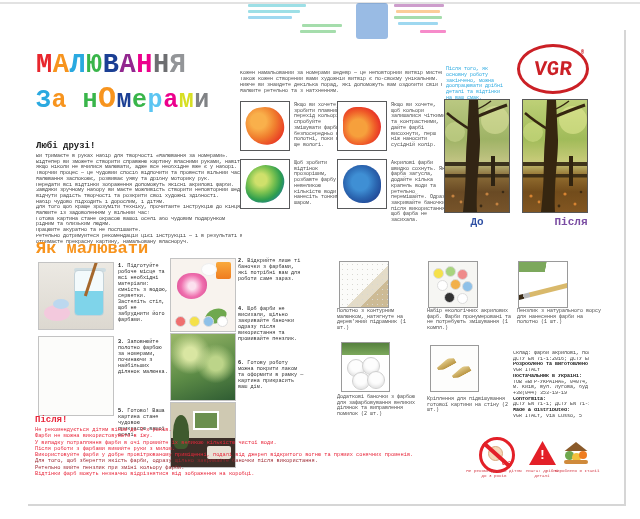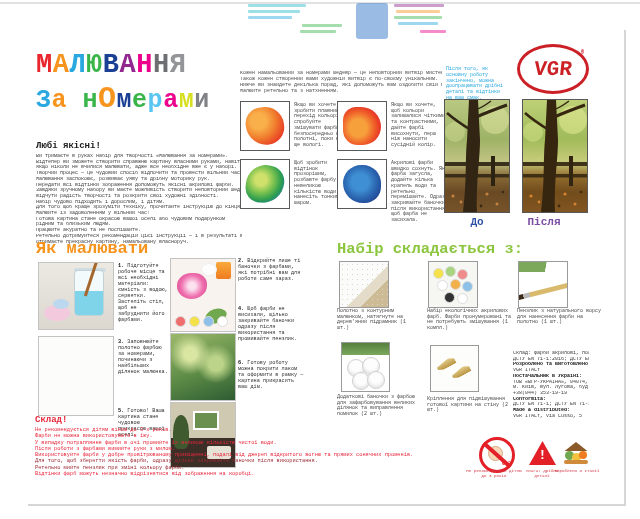--- a/index.html
+++ b/index.html
@@ -57,21 +57,21 @@
   
   .vgr{left:517px;top:44px;width:66px;height:44px;border:3px solid #cb2026;border-radius:50%;
        display:flex;align-items:center;justify-content:center;background:#fff;}
   .vgr-txt{font-size:21px;font-weight:900;color:#cb2026;transform:skewX(-6deg);line-height:1;}
   .vgr-reg{position:absolute;right:2px;top:3px;font-size:5px;color:#cb2026;font-weight:bold;}
   .ba-note{left:446px;top:67px;width:60px;font-size:5px;line-height:5.8px;color:#2aa9e0;}
   .forest{width:64px;height:112px;border:1.5px solid #555;overflow:hidden;background:#9db45f;}
   .fb{left:444px;top:99px;filter:saturate(.92);}
   .fa{left:522px;top:99px;filter:saturate(1.12) brightness(1.03);}
   .lbl-before{left:444px;top:216px;width:66px;text-align:center;font-size:11px;font-weight:800;color:#2e4fa3;}
-  .lbl-after{left:511px;top:216px;width:66px;text-align:center;font-size:11px;font-weight:800;color:#7b4ea3;}
+  .lbl-after{left:538px;top:216px;width:66px;text-align:center;font-size:11px;font-weight:800;color:#7b4ea3;}
 
   
   .how-head{left:36px;top:239px;font-size:17px;font-weight:800;color:#f7941e;}
   .photo{border:1px solid #c3c3c3;overflow:hidden;background:#eee;}
   .jar-photo{left:38px;top:262px;width:74px;height:66px;background:linear-gradient(#ece9e3,#dcd8d0);}
   .jar{position:absolute;right:9px;top:7px;width:28px;height:44px;border-radius:4px;
        background:linear-gradient(#f3fafc 0 46%,#7fd4ea 46%);border:1px solid #c4d2d8;}
   .jar-rim{position:absolute;right:7px;top:5px;width:32px;height:4px;background:#cfdde2;border-radius:2px;}
   .brush-stick{position:absolute;right:20px;top:-6px;width:3px;height:40px;background:#a5672c;transform:rotate(18deg);}
   .pal1{position:absolute;left:5px;bottom:8px;width:26px;height:16px;border-radius:50%;background:#f3c9dd;}
@@ -164,21 +164,21 @@
     <div class="frag f6"></div>
       <div class="frag f7"></div>
       <div class="frag f8"></div>
     <div class="frag f9"></div>
       <div class="frag f10"></div>
   </div>
 
   <div class="abs title1"><span style="color: rgb(232, 38, 45);">М</span><span style="color: rgb(247, 148, 30);">А</span><span style="color: rgb(42, 169, 224);">Л</span><span style="color: rgb(57, 181, 74);">Ю</span><span style="color: rgb(27, 63, 148);">В</span><span style="color: rgb(146, 39, 143);">А</span><span style="color: rgb(236, 0, 140);">Н</span><span style="color: rgb(109, 110, 113);">Н</span><span style="color: rgb(147, 149, 152);">Я</span></div>
   <div class="abs title2"><span style="color: rgb(42, 169, 224);">З</span><span style="color: rgb(247, 148, 30);">а</span><span style="color: rgb(0, 0, 0);">&nbsp;</span><span style="color: rgb(57, 181, 74);">н</span><span class="big-letter" style="color: rgb(247, 148, 30);">О</span><span style="color: rgb(27, 63, 148);">м</span><span style="color: rgb(57, 181, 74);">е</span><span style="color: rgb(91, 197, 242);">р</span><span style="color: rgb(236, 0, 140);">а</span><span style="color: rgb(215, 223, 35);">м</span><span style="color: rgb(128, 130, 133);">и</span></div>
 
-  <div class="abs intro-head">Любі якісні!</div>
+  <div class="abs intro-head">Любі друзі!</div>
   <div class="abs intro-lines">
       <div class="ln">Ви тримаєте в руках набір для творчості «Малювання за номерами».</div>
       <div class="ln">Відтепер ви зможете створити справжню картину власними руками, навіть</div>
       <div class="ln">якщо ніколи не вчилися малювати, адже все необхідне вже є у наборі.</div>
       <div class="ln">Творчий процес — це чудовий спосіб відпочити та провести вільний час.</div>
       <div class="ln">Малювання заспокоює, розвиває уяву та дрібну моторику рук.</div>
       <div class="ln">Передати всі відтінки зображення допоможуть якісні акрилові фарби.</div>
       <div class="ln">Завдяки зручному набору ви маєте можливість створити неповторний шедевр,</div>
       <div class="ln">відчути радість творчості та розкрити свої художні здібності.</div>
       <div class="ln">Набір чудово підходить і дорослим, і дітям.</div>
@@ -306,21 +306,20 @@
   <div class="abs step st4"><b>4.</b> <span>Щоб фарби не висихали, щільно закривайте баночки одразу після використання та промивайте пензлик.</span></div>
 
   <div class="abs photo interior-photo">
     <div class="wallart"></div>
     <div class="plant"></div>
       <div class="sofa"></div>
   </div>
   <div class="abs step st5"><b>5.</b> <span>Готово! Ваша картина стане чудовою прикрасою вашої оселі.</span></div>
   <div class="abs step st6"><b>6.</b> <span>Готову роботу можна покрити лаком та оформити в рамку — картина прикрасить ваш дім.</span></div>
 
-  <div class="abs kit-head">Набір складається з:</div>
 
   <div class="abs kphoto k1"></div>
   <div class="abs kphoto k2">
     <div class="pdot" style="position:absolute;left:4px;top:6px;background:#f5e14a"></div>
     <div class="pdot" style="position:absolute;left:16px;top:4px;background:#a8d47e"></div>
     <div class="pdot" style="position:absolute;left:28px;top:7px;background:#ef8b8b"></div>
     <div class="pdot" style="position:absolute;left:8px;top:18px;background:#ffffff"></div>
     <div class="pdot" style="position:absolute;left:21px;top:17px;background:#f2b04a"></div>
     <div class="pdot" style="position:absolute;left:33px;top:19px;background:#8fc1e8"></div>
     <div class="pdot" style="position:absolute;left:15px;top:30px;background:#333333"></div>
@@ -356,21 +355,21 @@
       <div class="ln bold">Постачальник в Україні:</div>
       <div class="ln">ТОВ «ВГР-УКРАЇНА», 04074,</div>
       <div class="ln">м. Київ, вул. Лугова, буд. 9, корпус 4-А.</div>
       <div class="ln">+38(044) 353-19-19</div>
       <div class="ln bold">Conformità:</div>
       <div class="ln">ДСТУ EN 71-1; ДСТУ EN 71-3; 76/769/ЄС</div>
       <div class="ln bold">Made &amp; distributed:</div>
       <div class="ln">VGR ITALY, via Lusso, 5</div>
     </div>
 
-  <div class="abs warn-head">Склад!</div>
+  <div class="abs warn-head">Після!</div>
   <div class="abs warn-lines">
       <div class="ln">Не рекомендується дітям віком до 3-х років.</div>
       <div class="ln">Фарби не можна використовувати в їжу.</div>
       <div class="ln">У випадку потрапляння фарби в очі промийте їх великою кількістю чистої води.</div>
       <div class="ln">Після роботи з фарбами вимийте руки з милом.</div>
       <div class="ln">Використовуйте фарби у добре провітрюваному приміщенні, подалі від джерел відкритого вогню та прямих сонячних променів.</div>
       <div class="ln dark">Для того, щоб зберегти якість фарби, одразу щільно закривайте баночки після використання.</div>
       <div class="ln dark">Ретельно мийте пензлик при зміні кольору фарби.</div>
       <div class="ln">Відтінки фарб можуть незначно відрізнятися від зображення на коробці.</div>
     </div>

